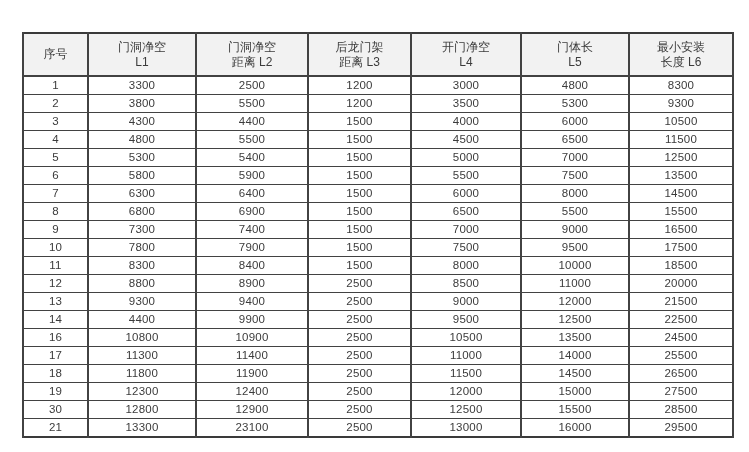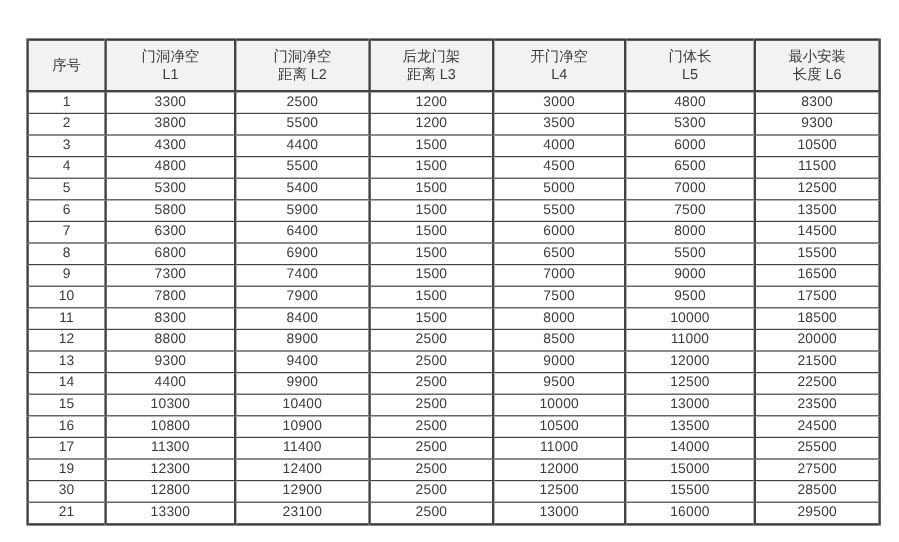--- a/index.html
+++ b/index.html
@@ -228,45 +228,45 @@
           <tr>
             <td>14</td>
             <td>4400</td>
             <td>9900</td>
             <td>2500</td>
             <td>9500</td>
             <td>12500</td>
             <td>22500</td>
           </tr>
           <tr>
-            <td>15</td>
-            <td>10300</td>
-            <td>10400</td>
-            <td>2500</td>
-            <td>10000</td>
-            <td>13000</td>
-            <td>23500</td>
-          </tr>
-          <tr>
             <td>16</td>
             <td>10800</td>
             <td>10900</td>
             <td>2500</td>
             <td>10500</td>
             <td>13500</td>
             <td>24500</td>
           </tr>
           <tr>
             <td>17</td>
             <td>11300</td>
             <td>11400</td>
             <td>2500</td>
             <td>11000</td>
             <td>14000</td>
             <td>25500</td>
+          </tr>
+          <tr>
+            <td>18</td>
+            <td>11800</td>
+            <td>11900</td>
+            <td>2500</td>
+            <td>11500</td>
+            <td>14500</td>
+            <td>26500</td>
           </tr>
           <tr>
             <td>19</td>
             <td>12300</td>
             <td>12400</td>
             <td>2500</td>
             <td>12000</td>
             <td>15000</td>
             <td>27500</td>
           </tr>

